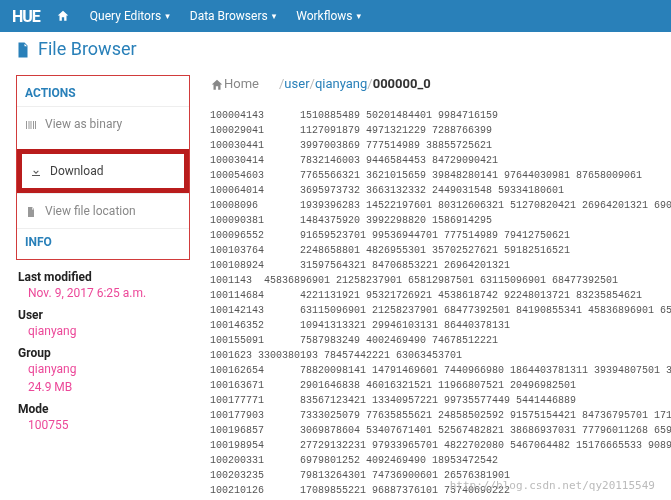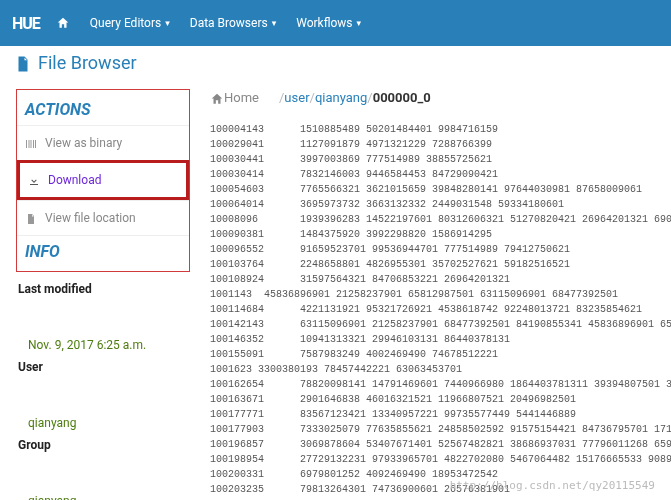--- a/index.html
+++ b/index.html
@@ -1,33 +1,33 @@
 <!DOCTYPE html>
 <html><head>
 <meta charset="utf-8">
 <style>
   * { box-sizing: border-box; margin: 0; padding: 0; }
   body { font-family: -apple-system, BlinkMacSystemFont, "Segoe UI", Roboto, Arial, sans-serif; font-size: 13px; color: #333; background: #fff; width: 671px; }
-  .topnav { background: #2980b9; height: 46px; display: flex; align-items: center; padding: 0 6px; color: #fff; }
+  .topnav { background: #2980b9; height: 32px; display: flex; align-items: center; padding: 0 6px; color: #fff; }
   .topnav .logo { font-weight: bold; font-size: 16px; letter-spacing: -1px; padding: 0 6px; }
   .topnav .nav-item { display: flex; align-items: center; padding: 0 10px; height: 100%; font-size: 12px; cursor: pointer; }
   .topnav .caret { margin-left: 4px; font-size: 9px; }
   .page-title { display: flex; align-items: center; padding: 6px 14px 10px; }
   .page-title .icon { color: #2980b9; font-size: 18px; margin-right: 6px; }
   .page-title .txt { color: #2980b9; font-size: 18px; }
   .main { display: flex; }
   .sidebar { width: 200px; padding: 6px 10px 10px 16px; }
   .sidebar .box { border: 1px solid #d13b3b; padding: 4px 0 4px 0; }
-  .section-label { color: #2980b9; font-weight: bold; font-size: 16px; padding: 6px 8px 6px 8px; font-style: italic; }
+  .section-label { color: #2980b9; font-weight: bold; font-size: 12px; padding: 6px 8px 6px 8px; }
   .side-item { display: flex; align-items: center; padding: 10px 8px; border-top: 1px solid #eee; color: #888; cursor: pointer; font-size: 12px; }
   .side-item .icn { width: 14px; margin-right: 6px; font-size: 12px; }
-  .side-item.selected { border: 3px solid #b91c1c; color: #6d28d9; }
+  .side-item.selected { border: 5px solid #b91c1c; color: #404040; margin-top: 8px; }
   .info-table { padding: 4px 0 0 2px; font-size: 12px; }
   .info-table .lbl { font-weight: bold; color: #222; padding-top: 6px; }
-  .info-table .val { color: #4d7c0f; padding: 2px 0 2px 10px; margin-top: 40px; }
+  .info-table .val { color: #ec4899; padding: 2px 0 2px 10px; }
   .content { flex: 1; padding: 6px 0 0 10px; overflow: hidden; }
   .breadcrumb { display: flex; align-items: center; color: #aaa; font-size: 13px; padding-bottom: 8px; }
   .breadcrumb .home-icn { color: #888; font-size: 14px; }
   .breadcrumb .seg { color: #2980b9; cursor: pointer; }
   .breadcrumb .sep { color: #bbb; }
   .breadcrumb .cur { color: #333; font-weight: bold; }
   .filecontent { font-family: "Courier New", monospace; font-size: 10px; color: #555; white-space: pre; line-height: 1.5; padding-top: 8px; }
   .watermark { position: absolute; right: 16px; bottom: 8px; color: #bbb; font-size: 11px; font-family: monospace; }
   svg { display: inline-block; vertical-align: middle; }
 </style>
@@ -97,20 +97,21 @@
       <div class="section-label" style="border-top:1px solid #eee">INFO</div>
     </div>
     <div class="info-table">
       <div class="lbl">Last modified</div>
       <div class="val">Nov. 9, 2017 6:25 a.m.</div>
       <div class="lbl">User</div>
       <div class="val">qianyang</div>
       <div class="lbl">Group</div>
       <div class="val">qianyang</div>
       <div class="val">24.9 MB</div>
+      <div class="lbl">Mode</div>
       <div class="val">100755</div>
     </div>
   </div>
 
   <div class="content">
     <div class="breadcrumb">
       <span class="home-icn">
         <svg width="14" height="14" viewBox="0 0 24 24" fill="#888">
             <path d="M12 3l9 8h-3v9h-4v-6h-4v6H6v-9H3z"></path>
           </svg>

